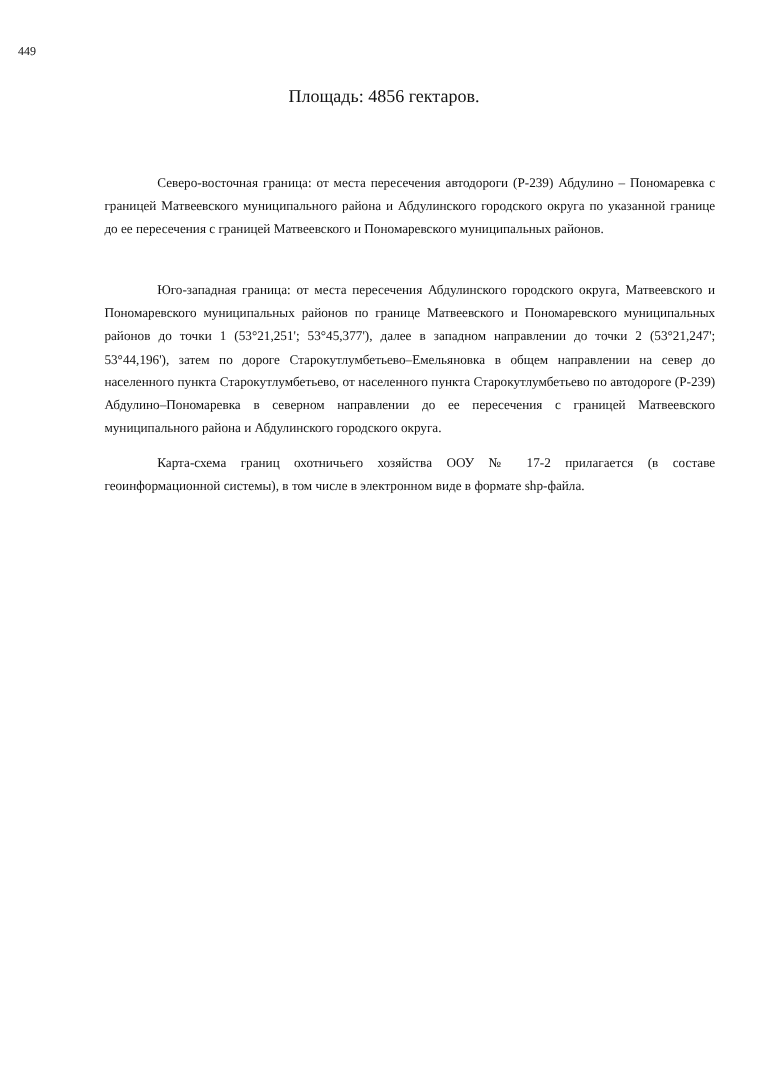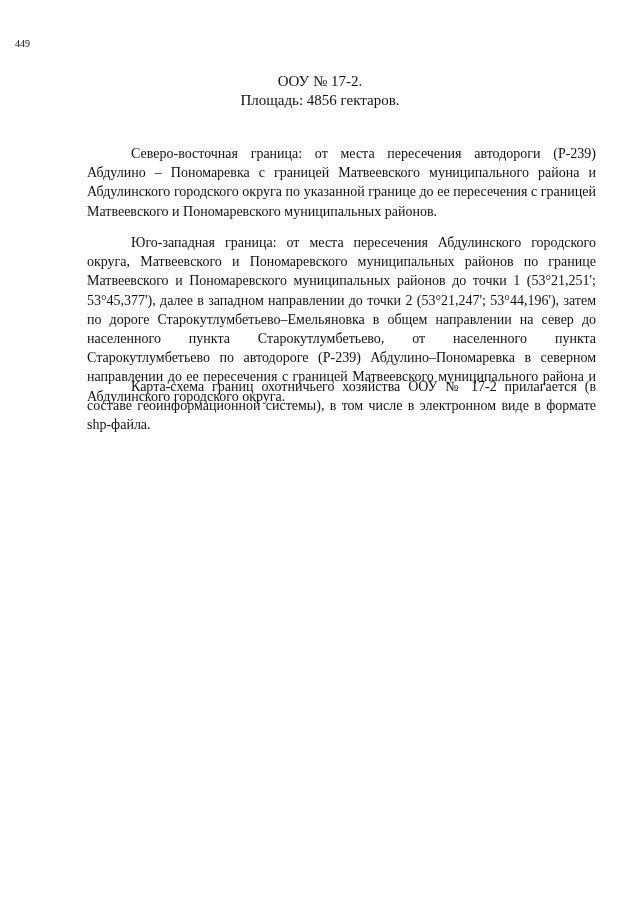--- a/index.html
+++ b/index.html
@@ -30,35 +30,34 @@
       width: 640px;
       text-align: center;
       font-size: 15px;
       line-height: 19px;
     }
     .heading div { margin: 0; }
     .para {
       position: absolute;
       left: 87px;
       width: 509px;
-      font-size: 14px;
+      font-size: 11px;
       line-height: 19.2px;
       text-align: justify;
       text-indent: 44px;
       margin: 0;
     }
     .p1 { top: 144px; }
     .p2 { top: 233px; }
     .p3 { top: 377px; }
   </style>
 </head>
 <body>
 
 <div class="page-number">449</div>
 
 <div class="heading">
-  <div>ООУ № 17-2.</div>
   <div>Площадь: 4856 гектаров.</div>
 </div>
 
 <p class="para p1">Северо-восточная граница: от места пересечения автодороги (Р-239) Абдулино – Пономаревка с границей Матвеевского муниципального района и Абдулинского городского округа по указанной границе до ее пересечения с границей Матвеевского и Пономаревского муниципальных районов.</p>
 <p class="para p2">Юго-западная граница: от места пересечения Абдулинского городского округа, Матвеевского и Пономаревского муниципальных районов по границе Матвеевского и Пономаревского муниципальных районов до точки 1 (53°21,251'; 53°45,377'), далее в западном направлении до точки 2 (53°21,247'; 53°44,196'), затем по дороге Старокутлумбетьево–Емельяновка в общем направлении на север до населенного пункта Старокутлумбетьево, от населенного пункта Старокутлумбетьево по автодороге (Р-239) Абдулино–Пономаревка в северном направлении до ее пересечения с границей Матвеевского муниципального района и Абдулинского городского округа.</p>
 <p class="para p3">Карта-схема границ охотничьего хозяйства ООУ № 17-2 прилагается (в составе геоинформационной системы), в том числе в электронном виде в формате shp-файла.</p>
 
 </body></html>

